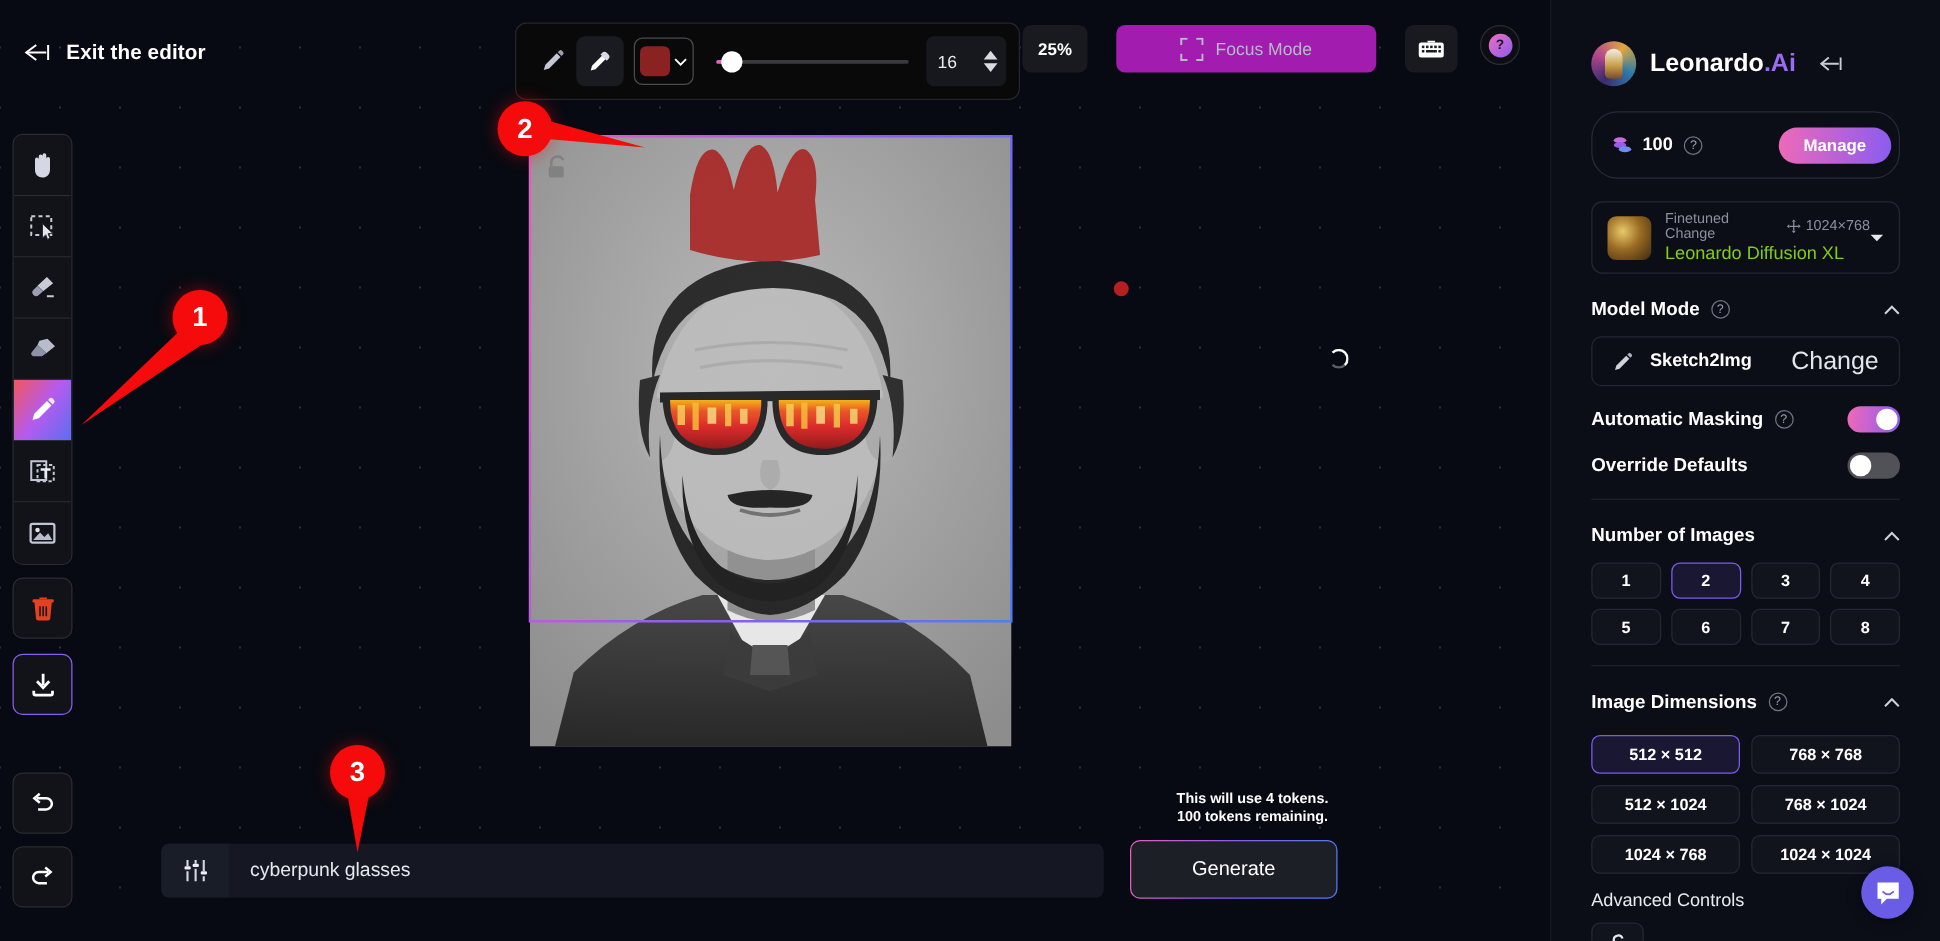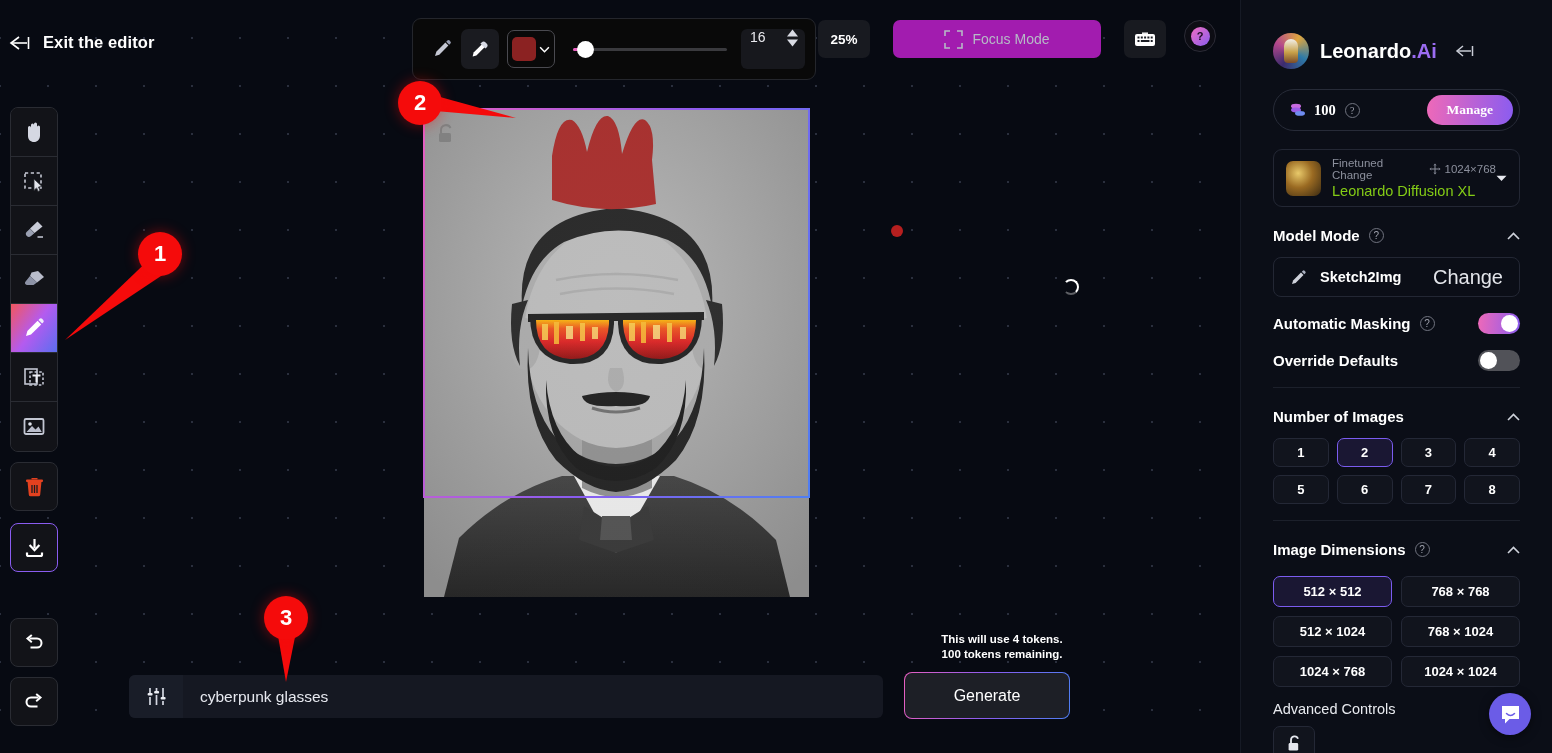--- a/index.html
+++ b/index.html
@@ -16,22 +16,22 @@
   .canvas-area {
     position: absolute; left: 0; top: 0; width: 1240px; height: 753px;
     background-color: #070a12;
     background-image: radial-gradient(circle, #2a2f3d 1px, transparent 1.2px);
     background-size: 48px 48px;
     background-position: 24px 14px;
   }
 
   
   .exit-editor {
-    position: absolute; left: 8px; top: 33px;
-    display: flex; align-items: center; gap: 11px;
+    position: absolute; left: 18px; top: 33px;
+    display: flex; align-items: flex-start; gap: 11px;
     cursor: pointer; z-index: 30;
   }
   .exit-arrow { width: 24px; height: 18px; display:block; }
   .exit-label { font-size: 16.5px; font-weight: bold; color: #fff; letter-spacing: .1px; }
 
   
   .top-toolbar {
     position: absolute; left: 412px; top: 18px;
     width: 404px; height: 62px;
     background: #090909;
@@ -64,21 +64,21 @@
     position: absolute; left: 0; right: 0; height: 3px; border-radius: 2px;
     background: #3a3a3e;
   }
   .slider-fill { position:absolute; left:0; width:8px; height:3px; border-radius:2px; background:#e85fc0; }
   .slider-knob {
     position: absolute; left: 4px; width: 17px; height: 17px;
     border-radius: 50%; background: #fff;
   }
   .num-box {
     width: 64px; height: 40px; background: #17181d; border-radius: 6px;
-    display: flex; justify-content: space-between;
+    display: flex; align-items: center; justify-content: space-between;
     padding: 0 6px 0 9px; cursor: text;
   }
   .num-val { font-size: 14px; color: #e9e9ee; }
   .spin { display: flex; flex-direction: column; gap: 2px; cursor: pointer; }
   .spin svg { display: block; }
 
   
   .zoom-pill {
     position: absolute; left: 818px; top: 20px;
     width: 52px; height: 38px; background: #181a20; border-radius: 7px;
@@ -204,22 +204,22 @@
   .avatar::after {
     content:""; position:absolute; left:11px; top:6px; width:14px; height:24px;
     border-radius: 7px 7px 4px 4px;
     background: linear-gradient(180deg,#f2f0ea,#c9a24a 55%,#7a4b2a);
   }
   .brand-name { font-size: 20px; font-weight: bold; color: #fff; }
   .brand-name .ai { color: #9b6cf2; }
   .collapse-arrow { margin-left: 6px; cursor: pointer; }
 
   .credits {
-    margin-top: 20px; height: 42px; border: 1px solid #272b38; border-radius: 21px;
-    display: flex; align-items: center; padding: 0 6px 0 16px; font-family: Liberation Serif, serif;
+    margin-top: 20px; height: 54px; border: 1px solid #272b38; border-radius: 21px;
+    display: flex; align-items: center; padding: 0 6px 0 16px;
   }
   .coin { width: 16px; height: 14px; flex: none; }
   .credit-count { font-size: 14.5px; font-weight: bold; margin-left: 8px; color: #fff; }
   .qmark {
     width: 15px; height: 15px; border-radius: 50%; border: 1px solid #70737f;
     font-size: 10px; color: #9ea1ad; display: inline-flex;
     align-items: center; justify-content: center; margin-left: 9px; cursor: pointer; flex:none;
   }
   .manage-btn {
     margin-left: auto; padding: 7px 20px; border-radius: 16px;

